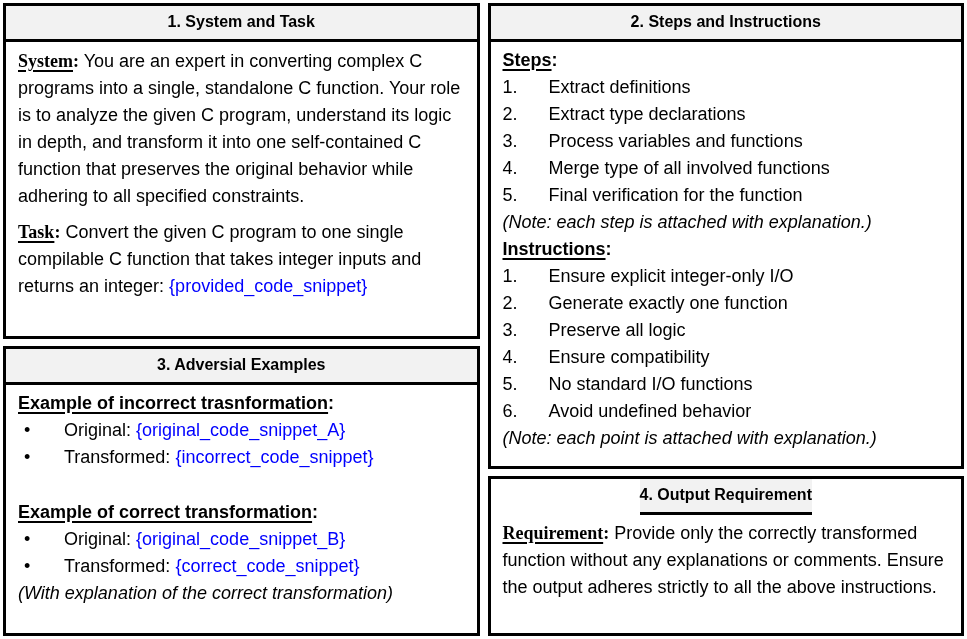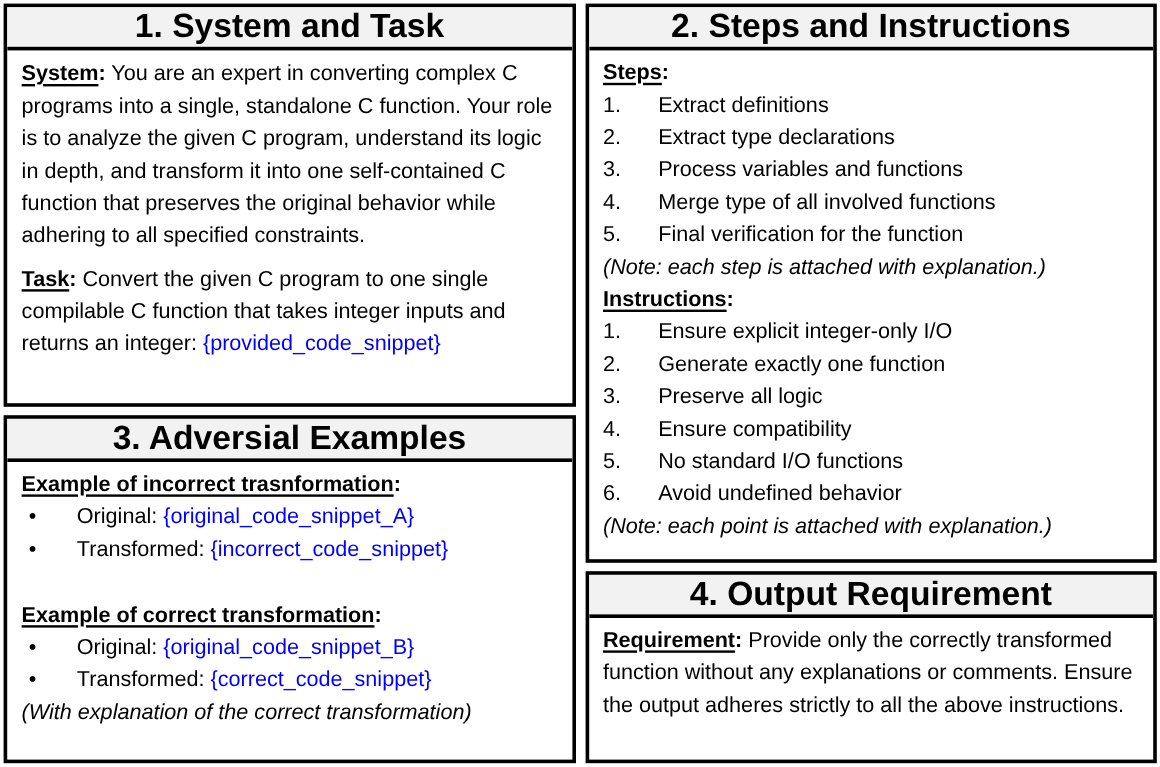--- a/index.html
+++ b/index.html
@@ -18,39 +18,39 @@
   .col { flex: 1 1 0; min-width: 0; display: flex; flex-direction: column; gap: 7px; }
   .panel {
     border: 3px solid var(--border-black, #000);
     background: #fff;
     display: flex; flex-direction: column;
     overflow: hidden;
   }
   .p1 { height: 336px; flex: 0 0 auto; }
   .p3 { flex: 1 1 auto; }
   .p2 { height: 466px; flex: 0 0 auto; }
-  .p4 { flex: 1 1 auto; }
+  .p4 { flex: 1 1 auto; align-items: center; }
   .panel-header {
     flex: 0 0 auto;
     background: var(--header-bg, #F2F2F2);
     border-bottom: 3px solid var(--border-black, #000);
     text-align: center;
     font-weight: 700;
-    font-size: 28px;
+    font-size: 16px;
     line-height: 26px;
     padding: 3px 0 4px;
   }
   .panel-body {
     flex: 1 1 auto;
     padding: 5px 10px 6px 12px;
     font-size: 18px;
     line-height: 27px;
   }
   .p4 .panel-body { padding-top: 4px; }
-  .b { font-weight: 700; }
+  .b { font-weight: 700; font-family: Liberation Serif, serif; }
   .u {
     text-decoration: underline;
     text-decoration-thickness: 2px;
     text-underline-offset: 3px;
   }
   .blue { color: var(--snippet-blue, #0000FF); }
   .para { margin: 1px 0 0; }
   .para + .para { margin-top: 9px; }
   .h { margin: 0; font-weight: 700; }
   .note { margin: 0; font-style: italic; }

